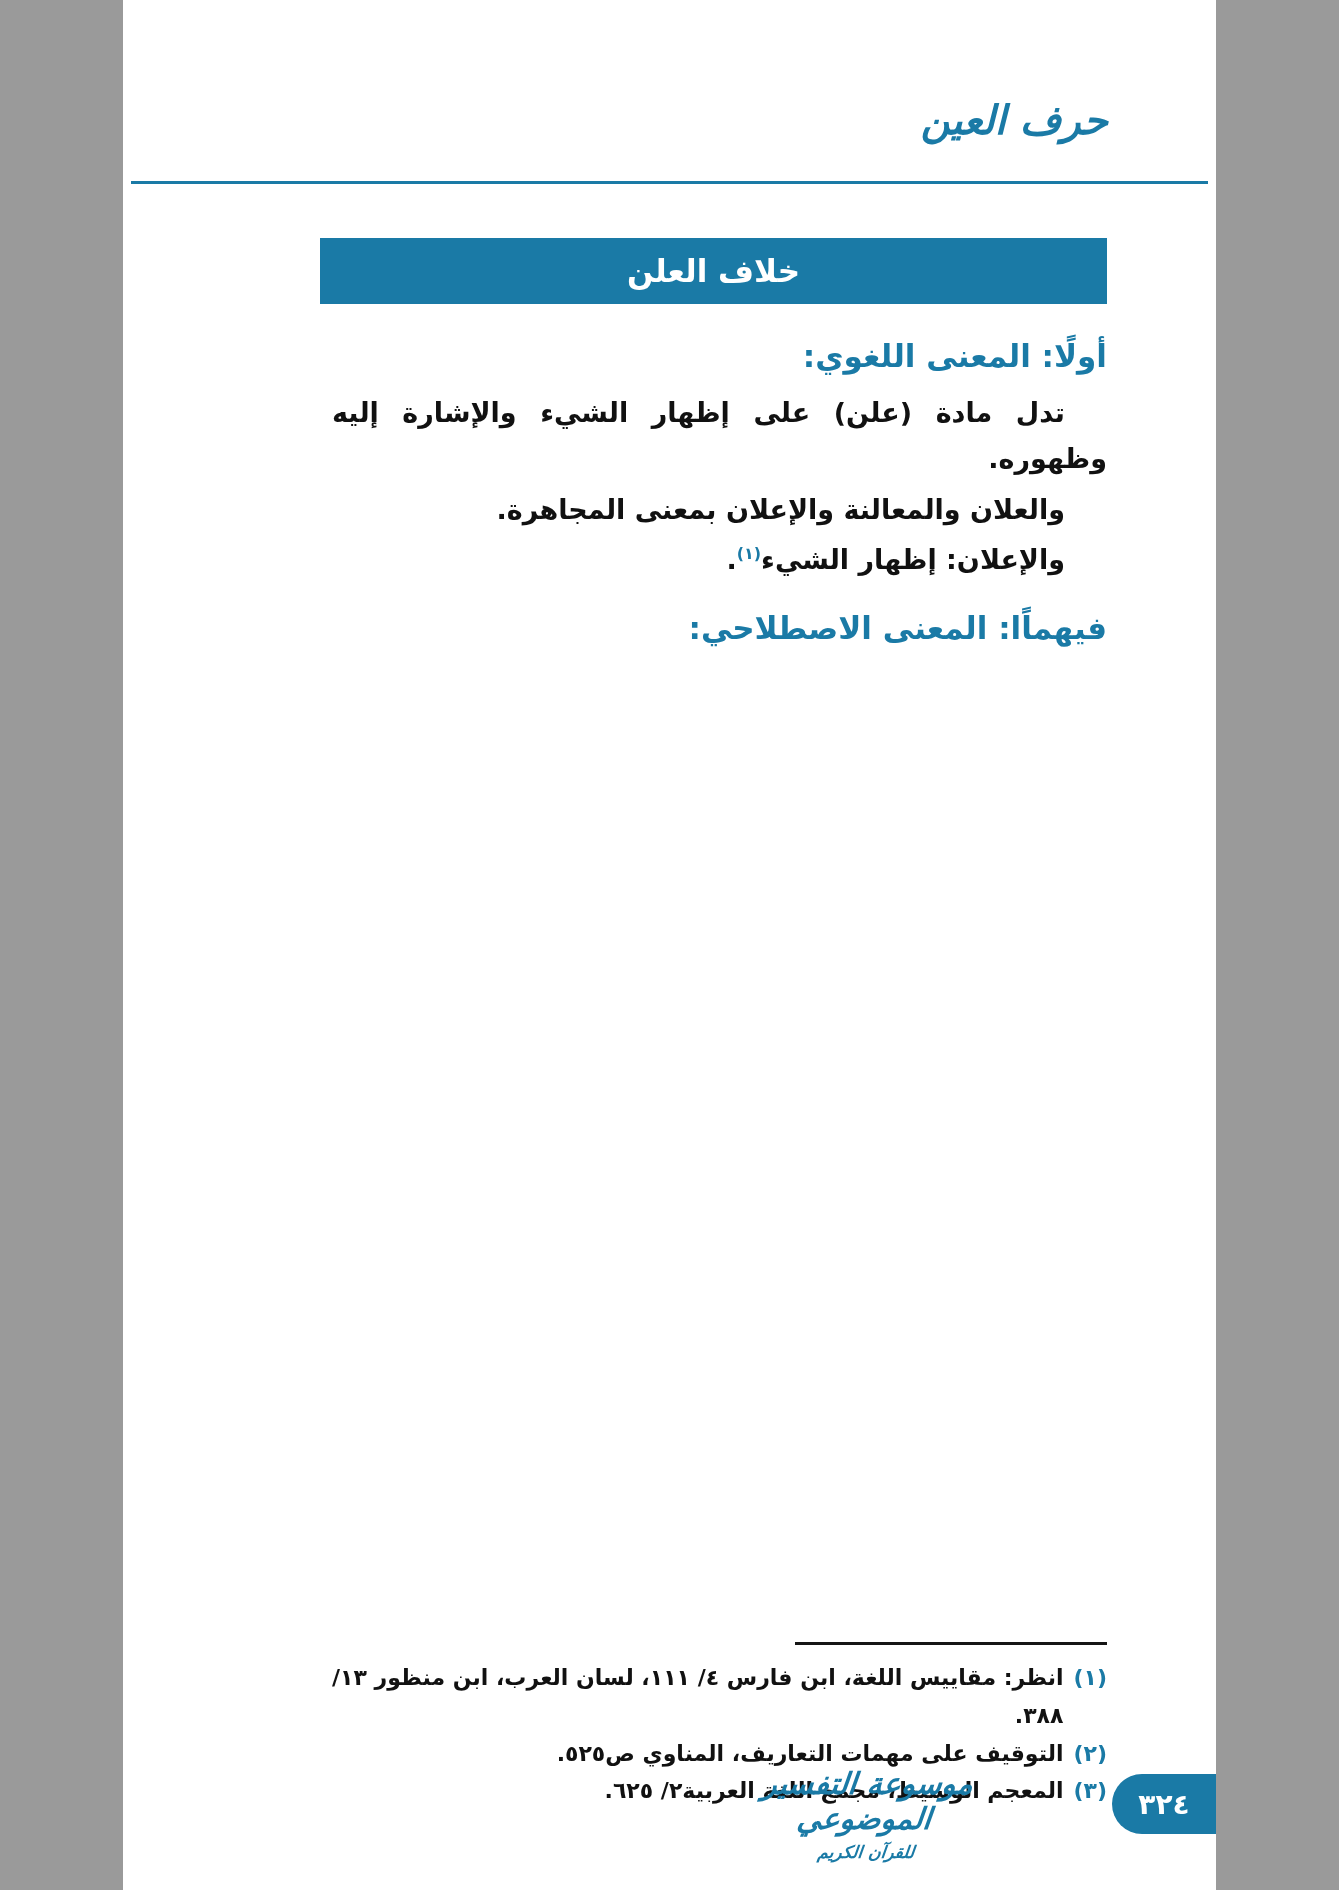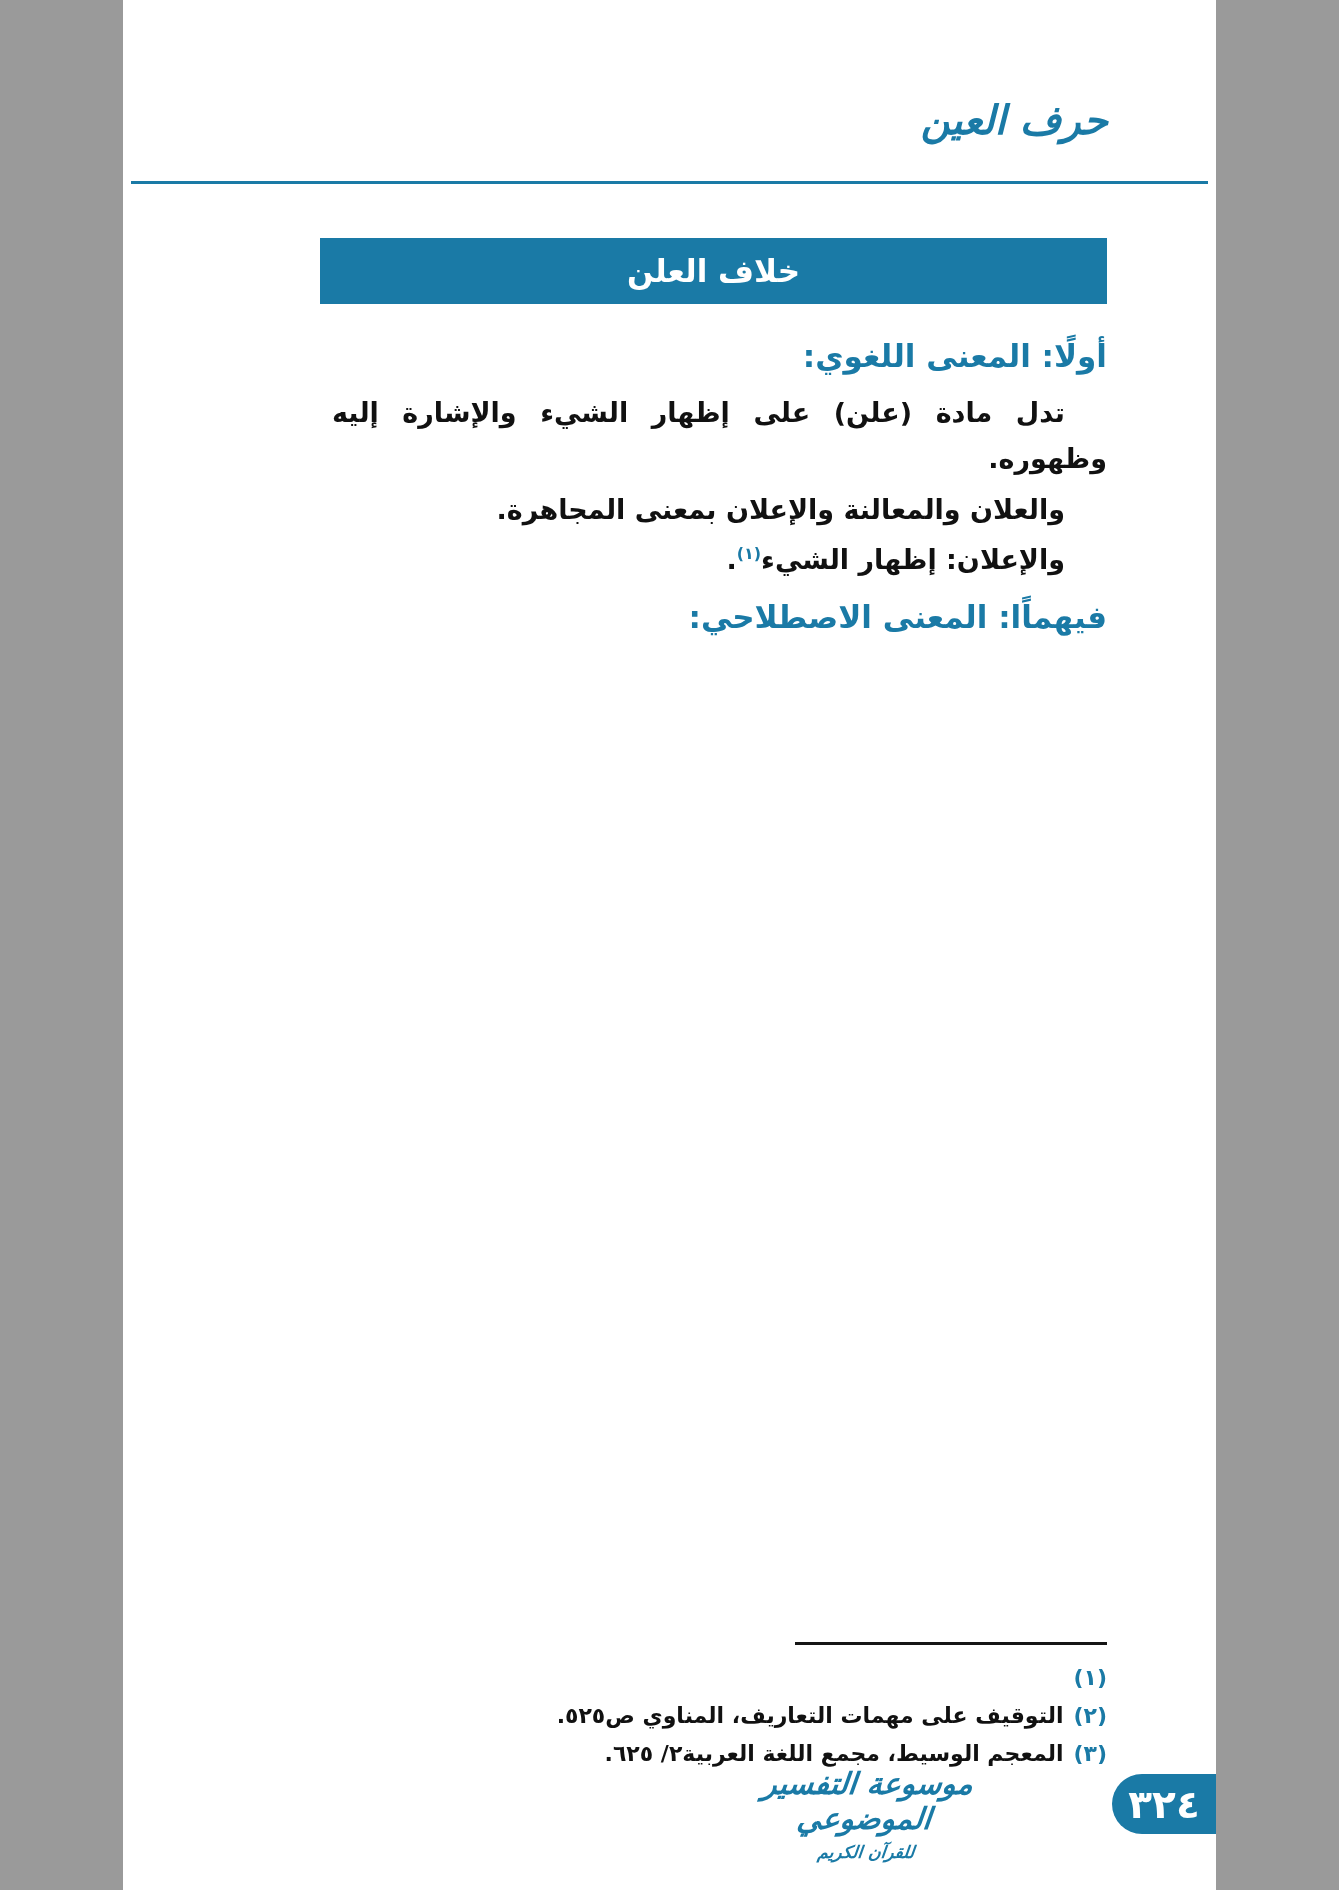--- a/index.html
+++ b/index.html
@@ -38,21 +38,21 @@
     height:66px;
     background:var(--accent);
     display:flex;align-items:center;justify-content:center;
     color:#ffffff;
     font-size:31px;font-weight:700;
     margin-bottom:34px;
   }
   .section-heading{
     color:var(--accent);
     font-size:31px;font-weight:700;
-    margin:15px 0 16px 0;
+    margin:26px 0 16px 0;
     text-align:right;
   }
   .para{
     font-size:27px;font-weight:700;
     line-height:1.72;
     text-align:justify;
     margin:0 0 4px 12px;
     text-indent:42px;
   }
   .fnref{
@@ -95,21 +95,21 @@
     font-size:17px;font-weight:700;margin-top:6px;letter-spacing:2px;
     transform:skewX(-6deg);
   }
   .page-badge{
     position:absolute;bottom:56px;right:0;
     width:104px;height:60px;
     background:var(--accent);
     border-radius:30px 0 0 30px;
     display:flex;align-items:center;justify-content:center;
     color:#ffffff;
-    font-size:39px;font-weight:700;
+    font-size:28px;font-weight:700;
   }
 </style>
 </head>
 <body>
 
 <div class="page">
 
   <div class="page-header">حرف العين</div>
   <div class="header-rule"></div>
 
@@ -127,20 +127,21 @@
 
 
 
   </div>
 
   <div class="footnotes">
     <div class="fn-separator"></div>
 
     <div class="fn-row">
       <span class="fn-num">(١)</span>
+      <span class="fn-text">انظر: مقاييس اللغة، ابن فارس ٤/ ١١١، لسان العرب، ابن منظور ١٣/ ٣٨٨.</span>
     </div>
     <div class="fn-row">
       <span class="fn-num">(٢)</span>
       <span class="fn-text">التوقيف على مهمات التعاريف، المناوي ص٥٢٥.</span>
     </div>
     <div class="fn-row">
       <span class="fn-num">(٣)</span>
       <span class="fn-text">المعجم الوسيط، مجمع اللغة العربية٢/ ٦٢٥.</span>
     </div>
   </div>

